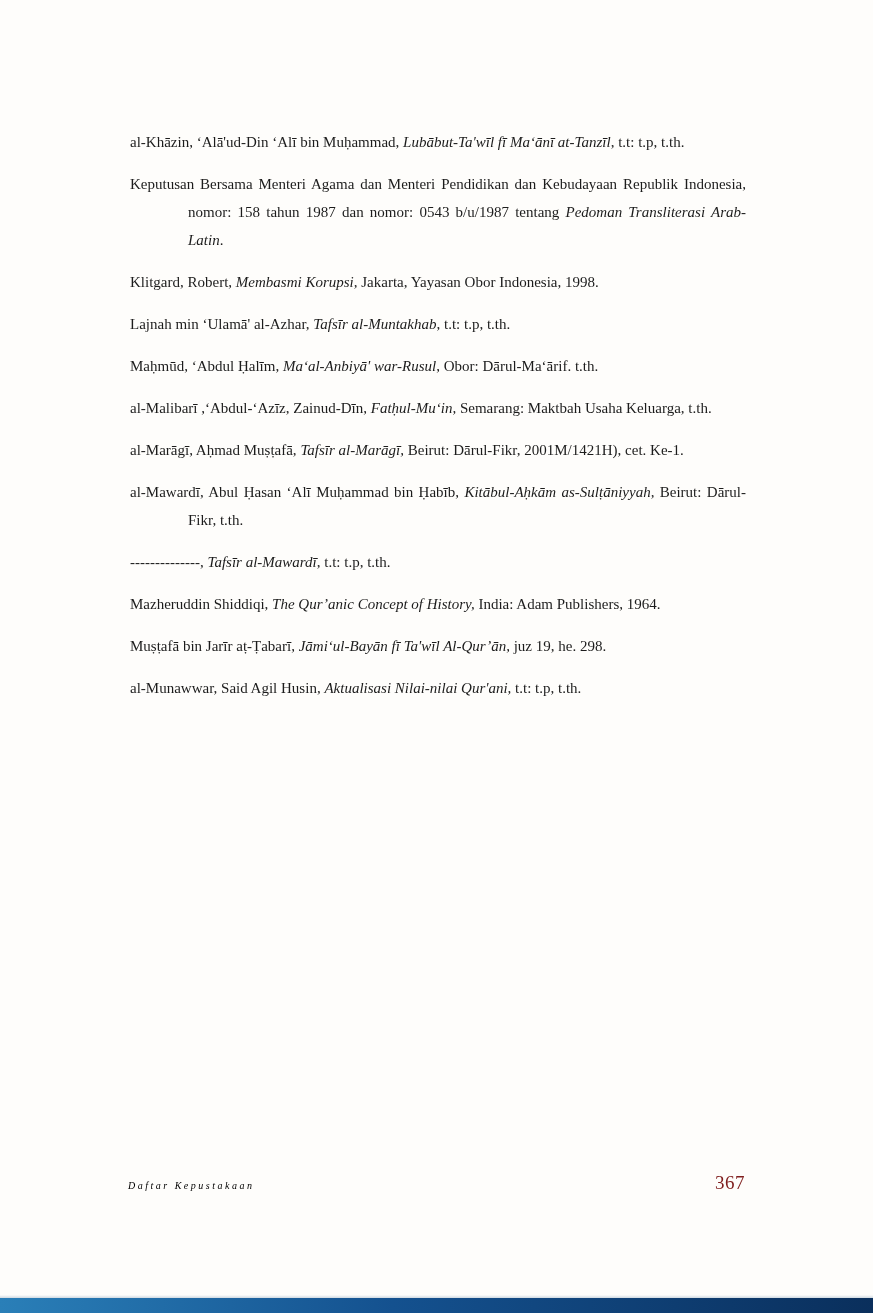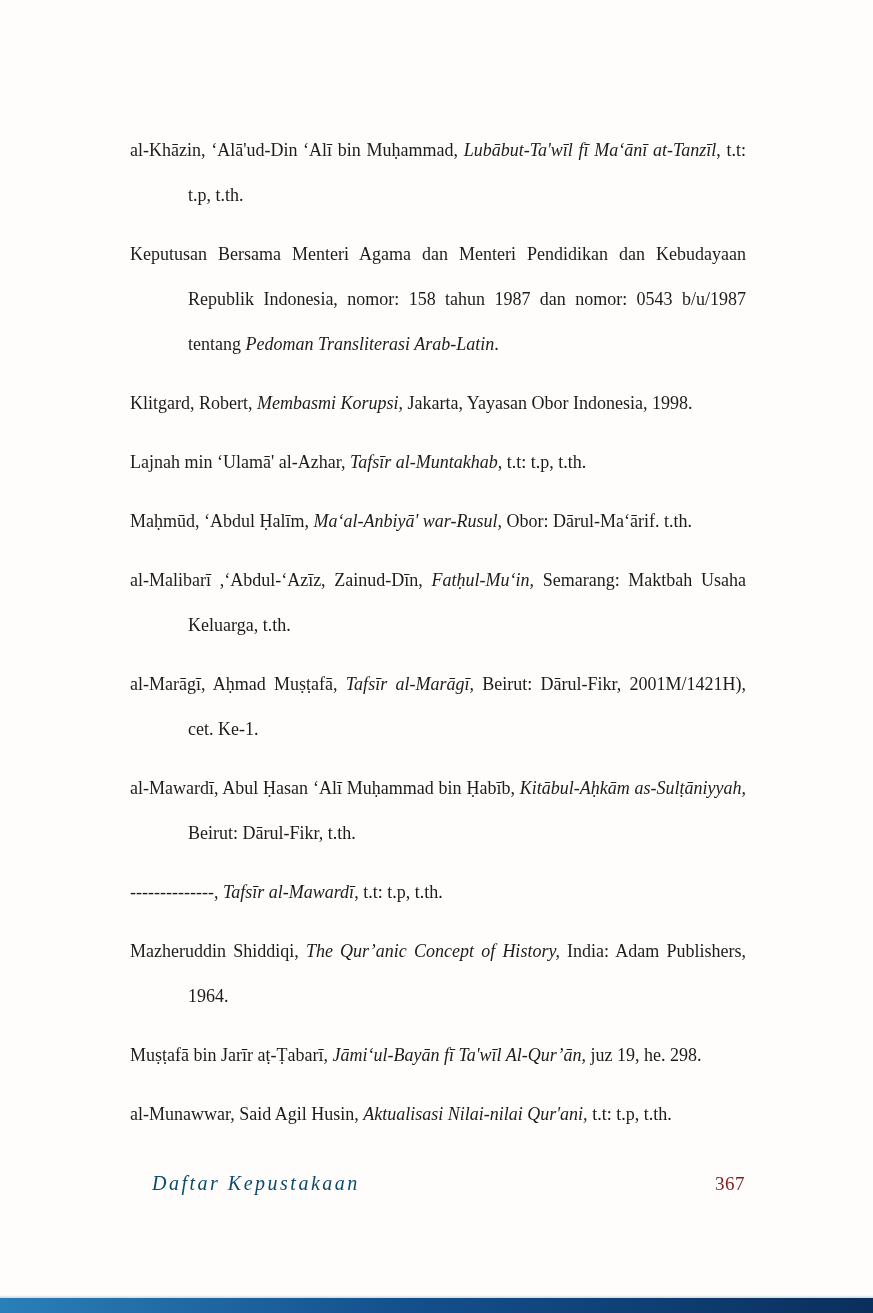--- a/index.html
+++ b/index.html
@@ -16,46 +16,45 @@
     inset: 0;
     background: #fefdfb;
   }
   .content {
     position: absolute;
     top: 128px;
     left: 130px;
     width: 616px;
   }
   .entry {
-    font-size: 18px;
-    line-height: 45px;
+    font-size: 15px;
+    line-height: 28px;
     text-align: justify;
     padding-left: 58px;
     text-indent: -58px;
     margin-bottom: 14px;
     color: #1c1c1c;
   }
   .entry .it {
     font-style: italic;
   }
   .footer {
     position: absolute;
     left: 128px;
     right: 128px;
     top: 1172px;
     display: flex;
     justify-content: space-between;
     align-items: baseline;
   }
   .footer-left {
     font-style: italic;
-    font-size: 20px;
+    font-size: 10px;
     letter-spacing: 2.5px;
-    color: #0c4a6e;
-    margin-left: 24px;
+    color: #000000;
   }
   .footer-page {
     font-size: 19px;
     color: #7f1d1d;
     letter-spacing: 0.5px;
   }
   .bottom-strip {
     position: absolute;
     left: 0;
     right: 0;

